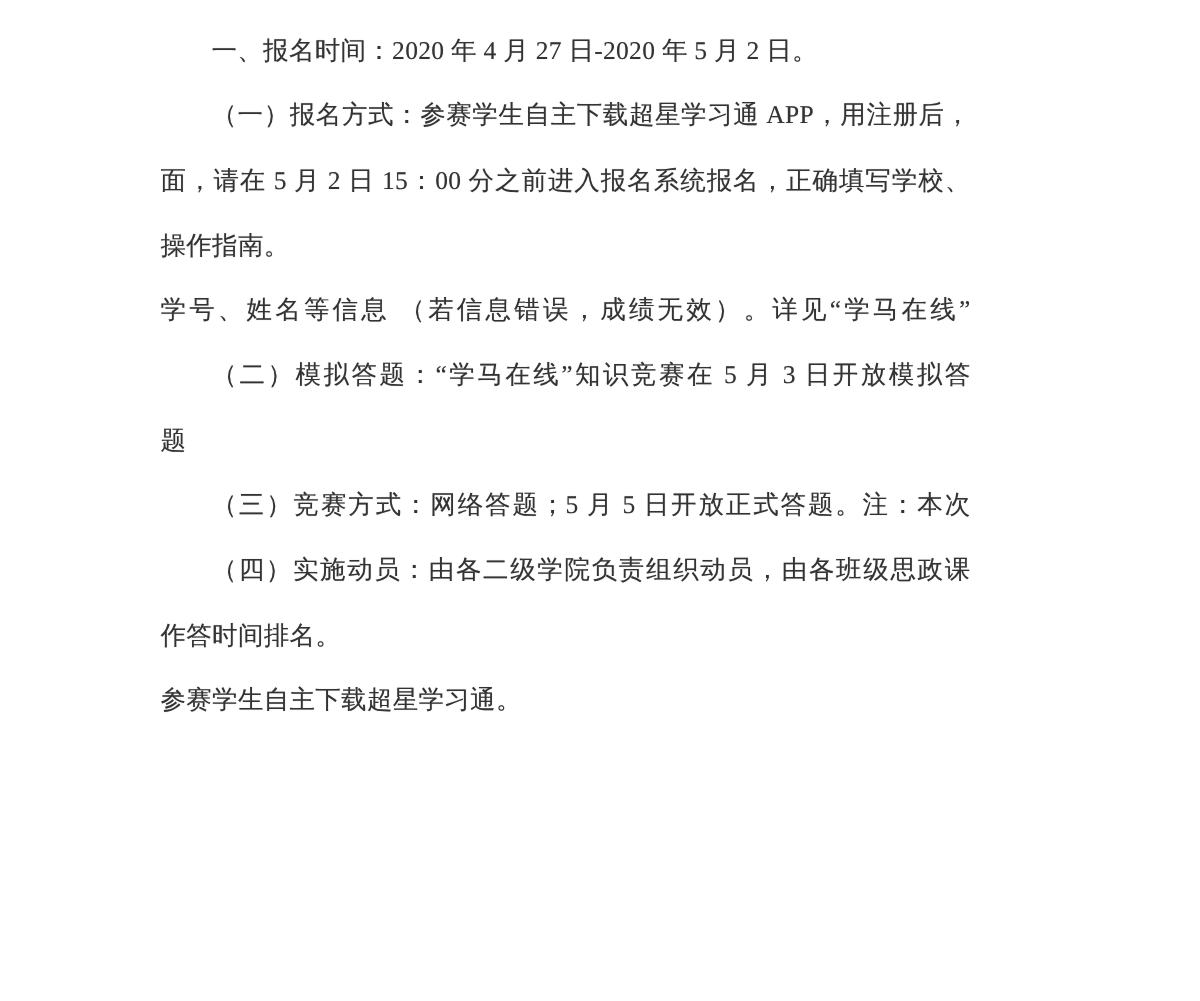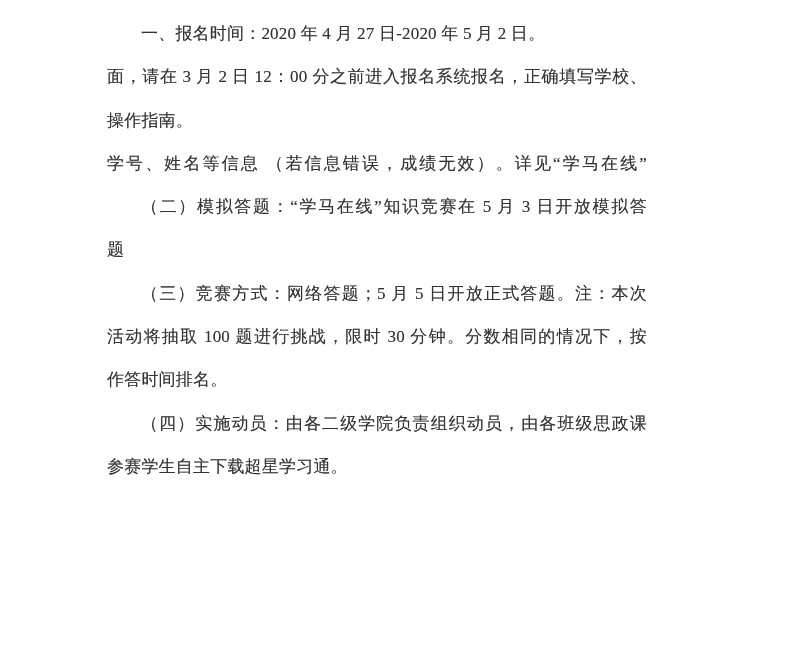--- a/index.html
+++ b/index.html
@@ -38,24 +38,24 @@
     text-align-last: justify;
     overflow: hidden;
   }
 </style>
 </head>
 <body>
 
 <div class="page" style="background: rgb(255, 255, 255);">
   <div class="textblock" style="color: rgb(51, 51, 51);">
       <div class="line indent">一、报名时间：2020 年 4 月 27 日-2020 年 5 月 2 日。</div>
-      <div class="line justify">面，请在 3 月 2 日 12：00 分之前进入报名系统报名，正确填写学校、</div>
+      <div class="line indent justify">（一）报名方式：参赛学生自主下载超星学习通 APP，用注册后，</div>
+      <div class="line justify">面，请在 5 月 2 日 15：00 分之前进入报名系统报名，正确填写学校、</div>
       <div class="line">操作指南。</div>
       <div class="line justify">学号、姓名等信息 （若信息错误，成绩无效）。详见“学马在线”</div>
       <div class="line indent justify">（二）模拟答题：“学马在线”知识竞赛在 5 月 3 日开放模拟答</div>
       <div class="line">题</div>
       <div class="line indent justify">（三）竞赛方式：网络答题；5 月 5 日开放正式答题。注：本次</div>
-      <div class="line justify">活动将抽取 100 题进行挑战，限时 30 分钟。分数相同的情况下，按</div>
+      <div class="line indent justify">（四）实施动员：由各二级学院负责组织动员，由各班级思政课</div>
       <div class="line">作答时间排名。</div>
-      <div class="line indent justify">（四）实施动员：由各二级学院负责组织动员，由各班级思政课</div>
       <div class="line">参赛学生自主下载超星学习通。</div>
     </div>
 </div>
 
 </body></html>

